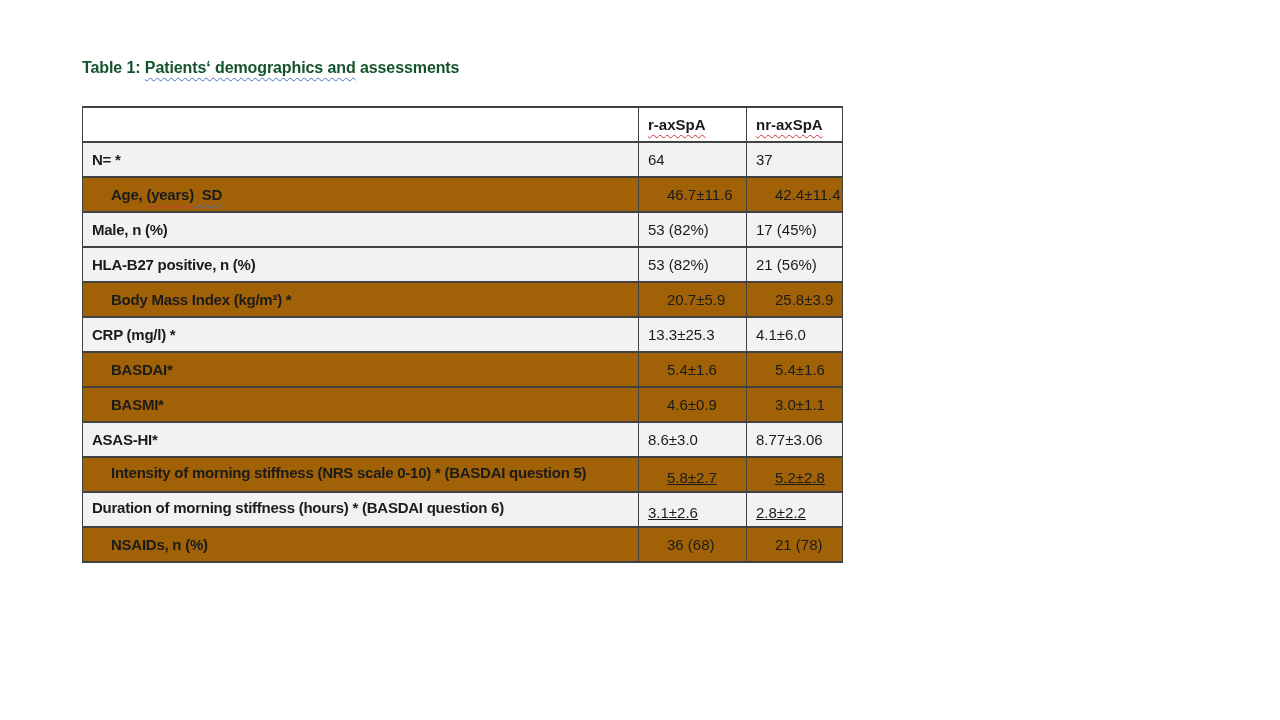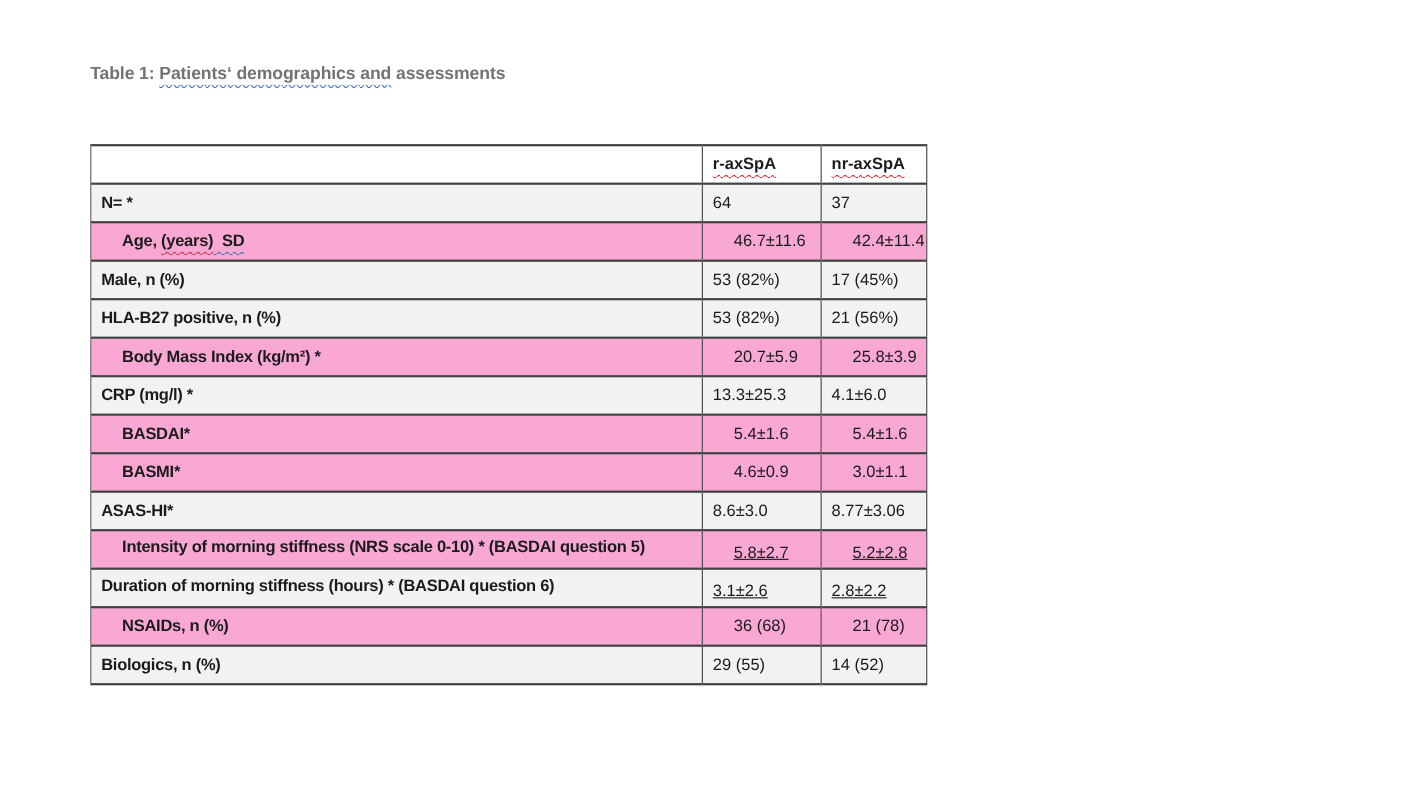--- a/index.html
+++ b/index.html
@@ -14,21 +14,21 @@
     font-family: "Liberation Sans", sans-serif;
     color: #1b1b1b;
     overflow: hidden;
   }
   .doc-title {
     position: absolute;
     left: 82px;
     top: 59px;
     font-size: 16px;
     font-weight: bold;
-    color: #737373;
+    color: #14532d;
     white-space: pre;
     letter-spacing: -0.1px;
   }
   .sq-blue {
     text-decoration-line: underline;
     text-decoration-style: wavy;
     text-decoration-color: var(--sq-blue, #4472c4);
     text-decoration-thickness: 1px;
     text-underline-offset: 4px;
   }
@@ -39,21 +39,20 @@
     text-decoration-thickness: 1px;
     text-underline-offset: 4px;
   }
   .table-wrap {
     position: absolute;
     left: 82px;
     top: 106px;
     width: 762px;
     height: 557px;   
     overflow: hidden;
-    margin-top: 25px;
   }
   table.demo-table {
     border-collapse: collapse;
     table-layout: fixed;
     width: 760px;
   }
   .demo-table col.c-label { width: 556px; }
   .demo-table col.c-val1  { width: 108px; }
   .demo-table col.c-val2  { width: 96px;  }
   .demo-table th,
@@ -77,21 +76,21 @@
   .demo-table td.label-cell {
     font-weight: bold;
     letter-spacing: -0.25px;
     white-space: pre;
   }
   .demo-table td.value-cell {
     font-weight: normal;
     white-space: pre;
   }
   .demo-table tr.shaded td { background: var(--shade, #f2f2f2); }
-  .demo-table tr.plain  td { background: #f9a8d4; padding-left: 28px; }
+  .demo-table tr.plain  td { background: #a16207; padding-left: 28px; }
   
   .demo-table tr.split td.label-cell {
     vertical-align: top;
     padding-top: 6px;
   }
   .demo-table tr.split td.value-cell {
     vertical-align: bottom;
     padding-bottom: 5px;
     text-decoration: underline;
   }
@@ -169,20 +168,15 @@
         <tr class="shaded split">
           <td class="label-cell"><span>Duration of morning stiffness (hours) * (BASDAI question 6)</span></td>
           <td class="value-cell">3.1±2.6</td>
           <td class="value-cell">2.8±2.2</td>
         </tr>
         <tr class="plain">
           <td class="label-cell"><span>NSAIDs, n (%)</span></td>
           <td class="value-cell">36 (68)</td>
           <td class="value-cell">21 (78)</td>
         </tr>
-        <tr class="shaded">
-          <td class="label-cell"><span>Biologics, n (%)</span></td>
-          <td class="value-cell">29 (55)</td>
-          <td class="value-cell">14 (52)</td>
-        </tr>
       </tbody>
   </table>
 </div>
 
 </body></html>

